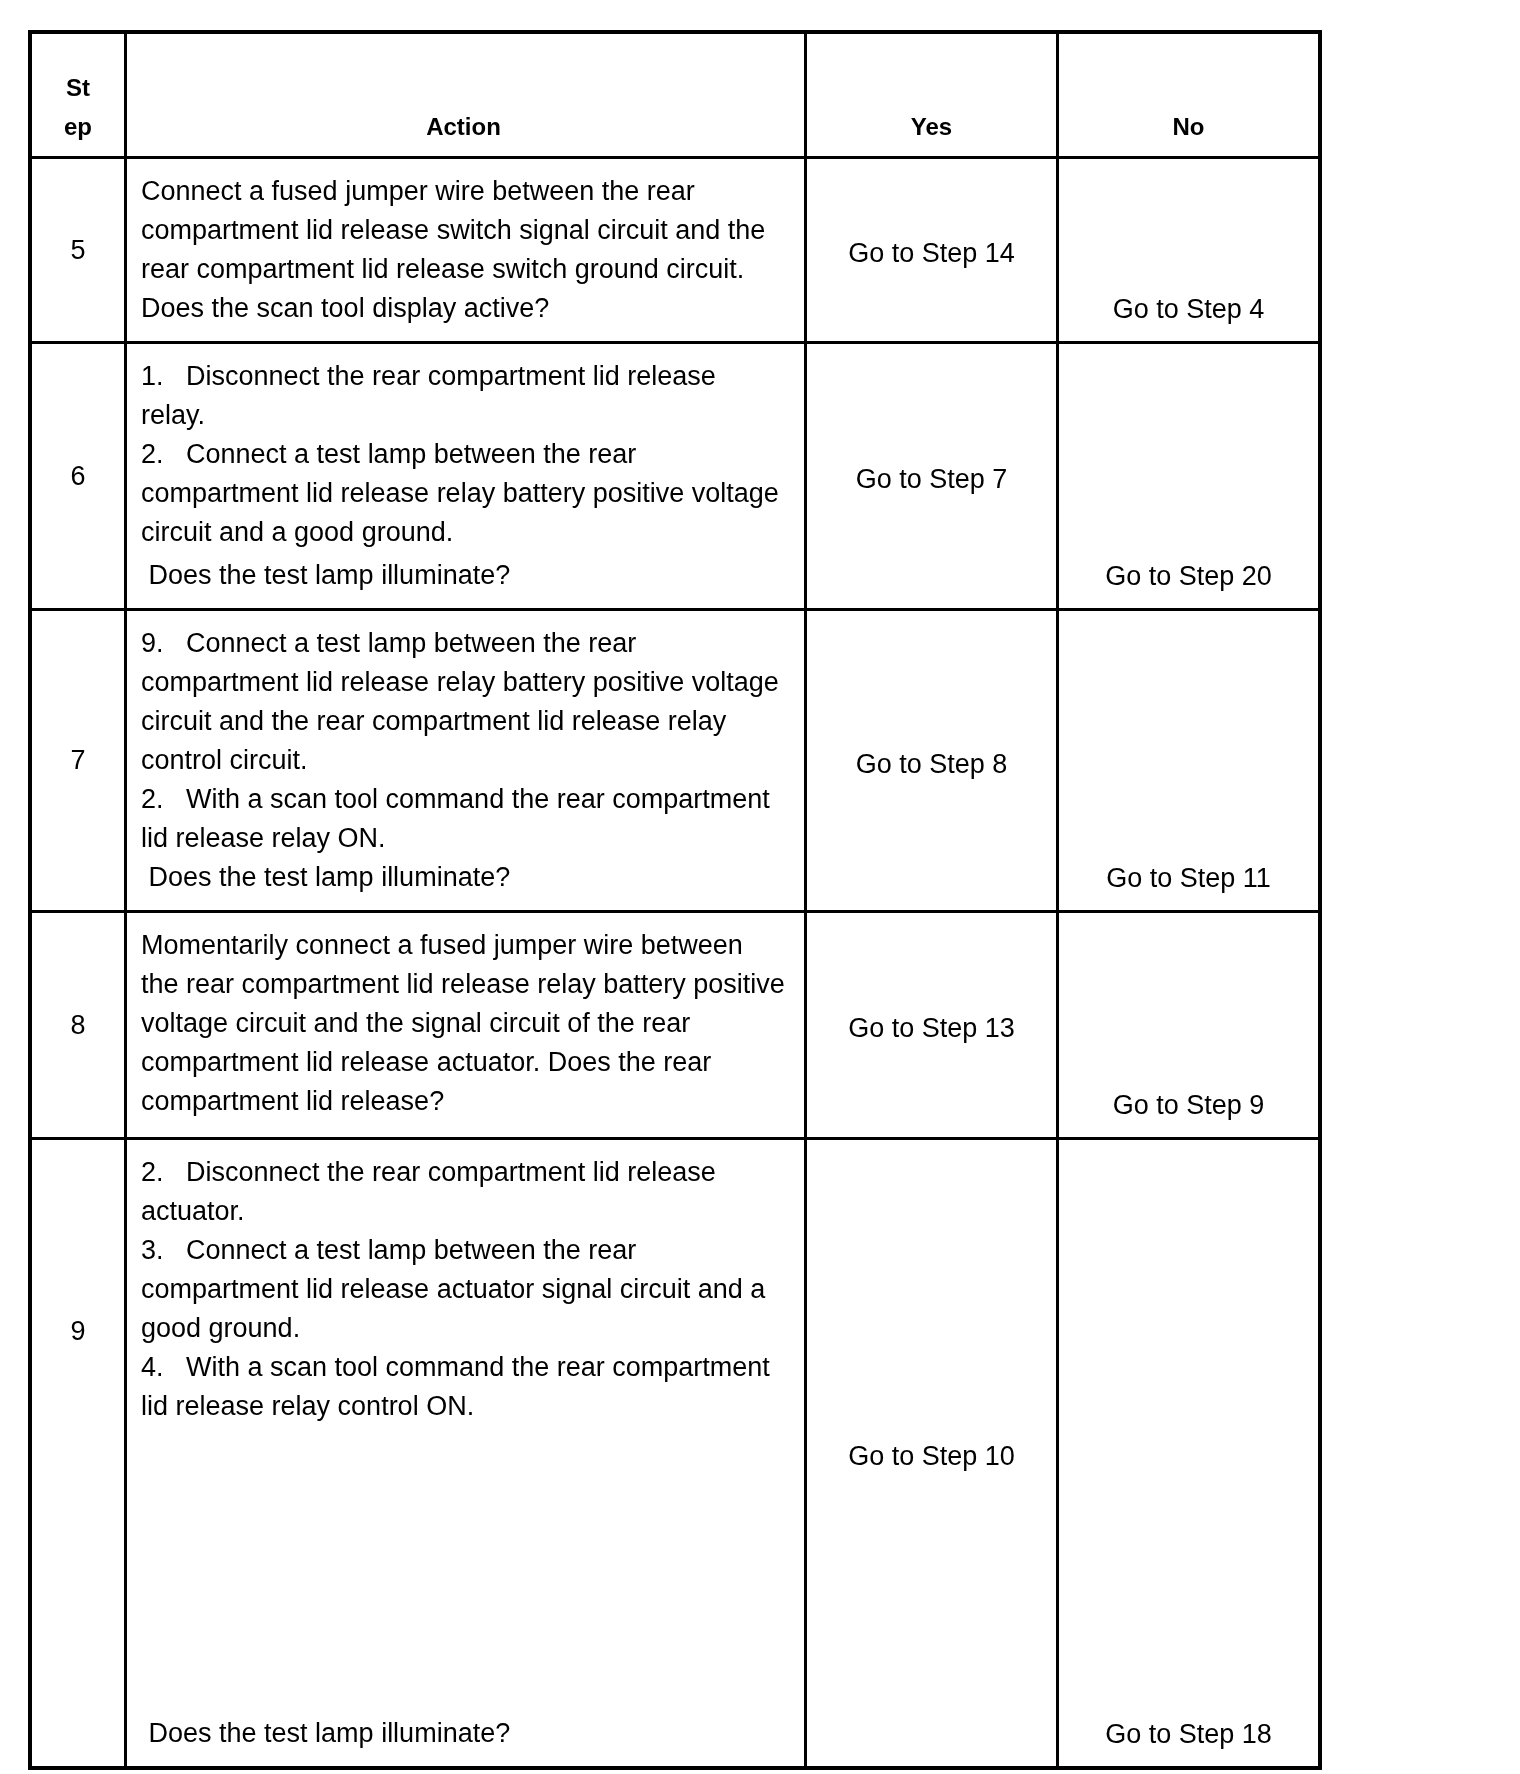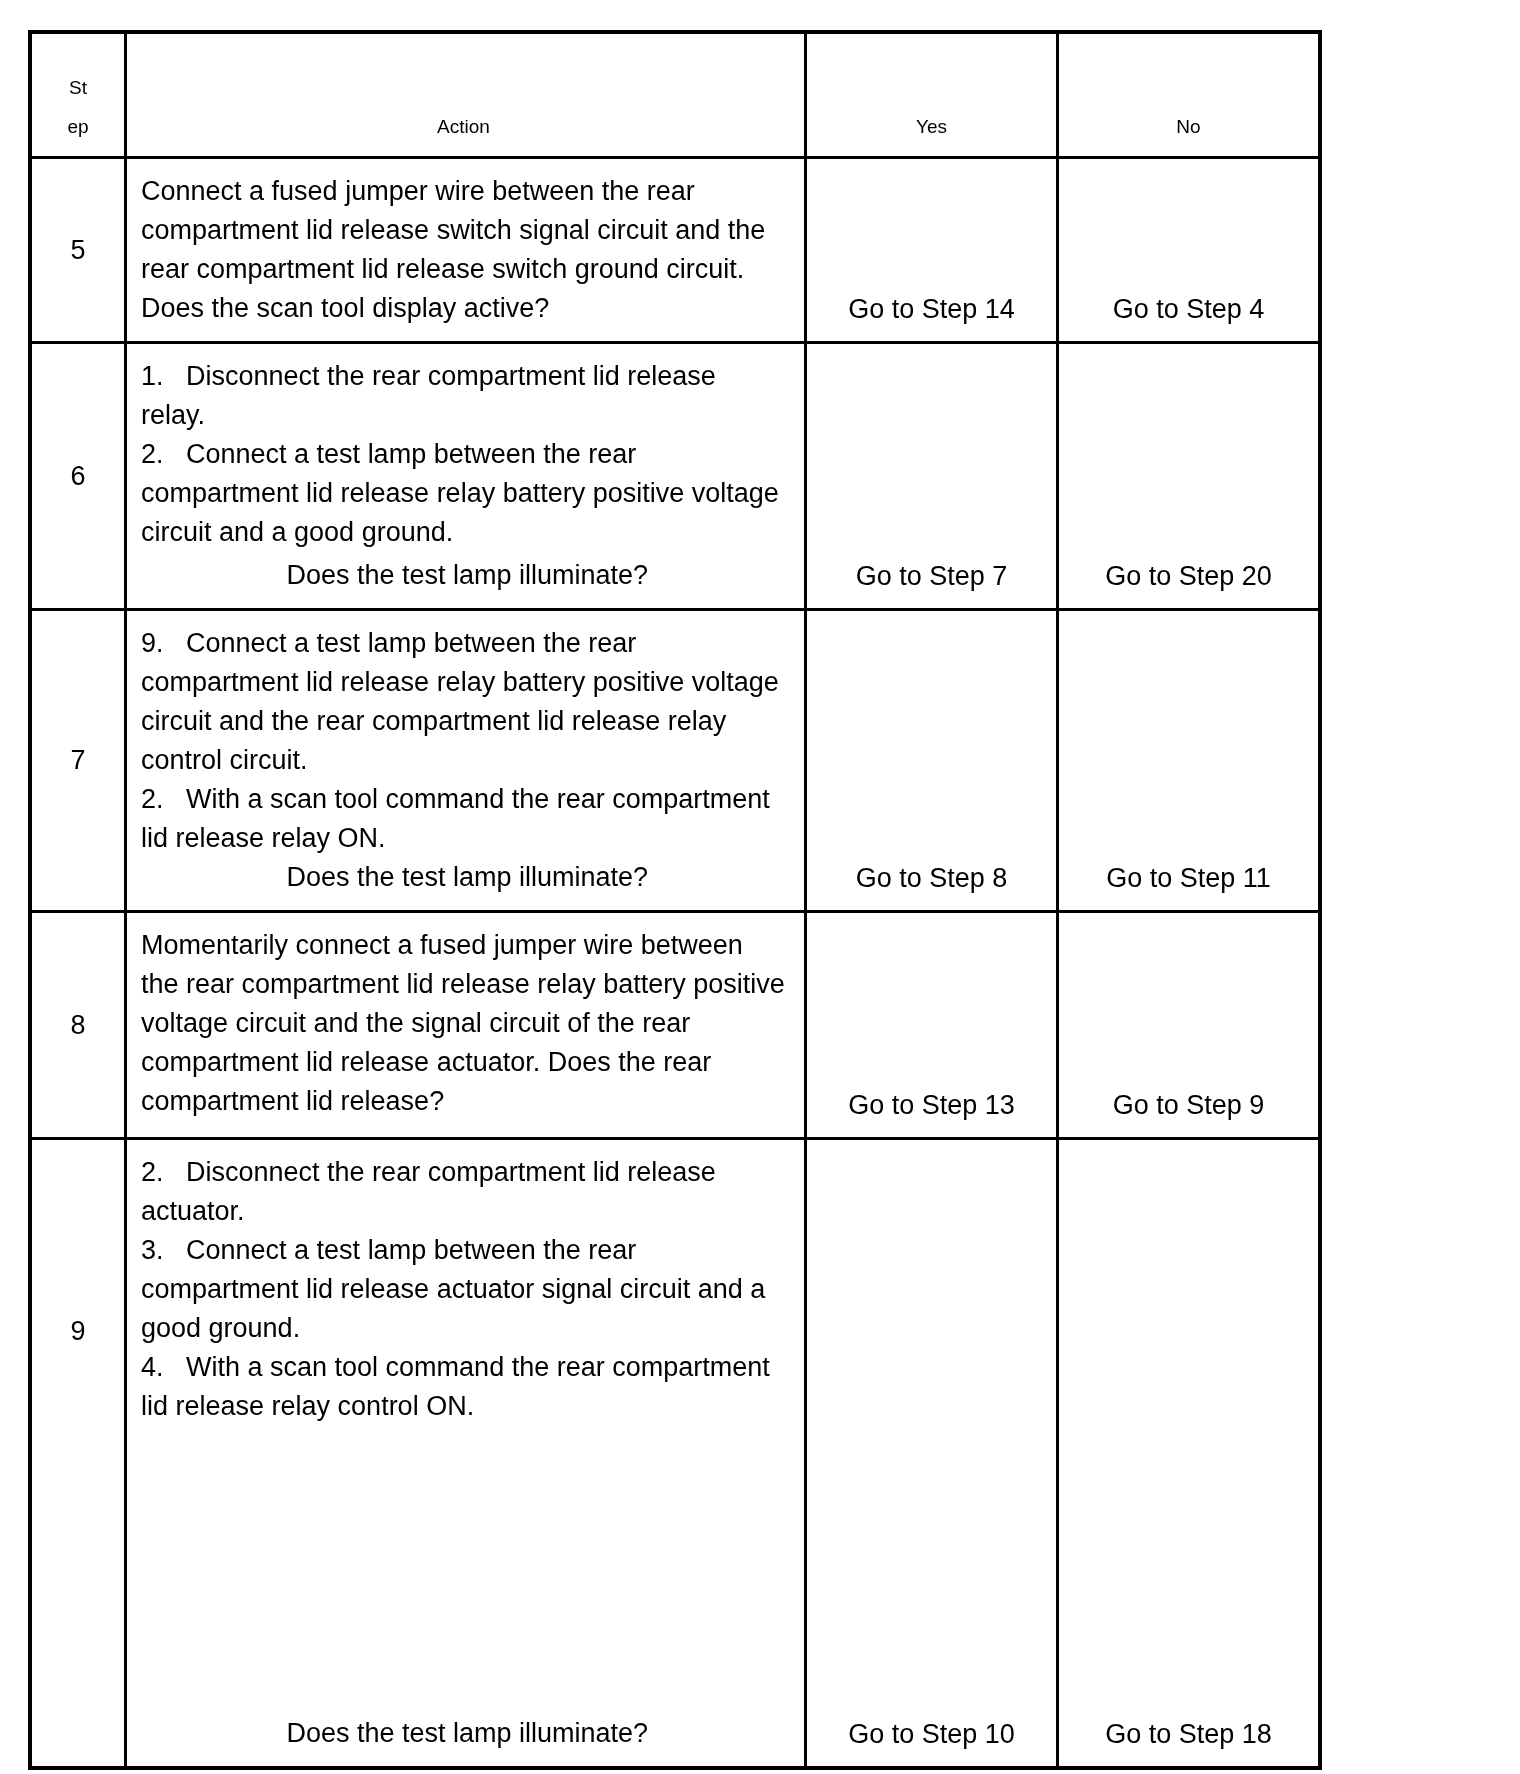--- a/index.html
+++ b/index.html
@@ -45,58 +45,57 @@
     display: flex;
     flex-direction: column;
     align-items: center;
     justify-content: center;
   }
   .c-action {
     width: 680px;
     display: flex;
     flex-direction: column;
     padding: 13px 18px 13px 14px;
-    align-items: center;
   }
   .c-action p {
     margin: 0;
   }
   .c-action p.question {
     margin-top: auto;
   }
   .c-goto {
     display: flex;
     flex-direction: column;
     justify-content: flex-end;
     align-items: center;
     text-align: center;
     padding: 19px 6px 12px 6px;
   }
-  .c-yes { width: 252px; }
+  .c-yes { width: 252px; justify-content: center; }
   .c-no  { width: 262px; }
 
   
   .r-h { min-height: 122px; }
   .r0  { min-height: 176px; }
   .r1  { min-height: 264px; }
   .r2  { min-height: 298px; }
   .r3  { min-height: 224px; }
   .r4  { min-height: 626px; }
 
   
   .head .cell {
     display: flex;
     flex-direction: column;
     justify-content: flex-end;
     align-items: center;
     padding-bottom: 10px;
   }
   .head .txt {
-    font-weight: normal;
-    font-size: 19px;
+    font-weight: bold;
+    font-size: 24px;
     text-align: center;
   }
 
   
   .r4 .c-step {
     justify-content: flex-start;
     padding-top: 172px;
   }
 </style>
 </head>

